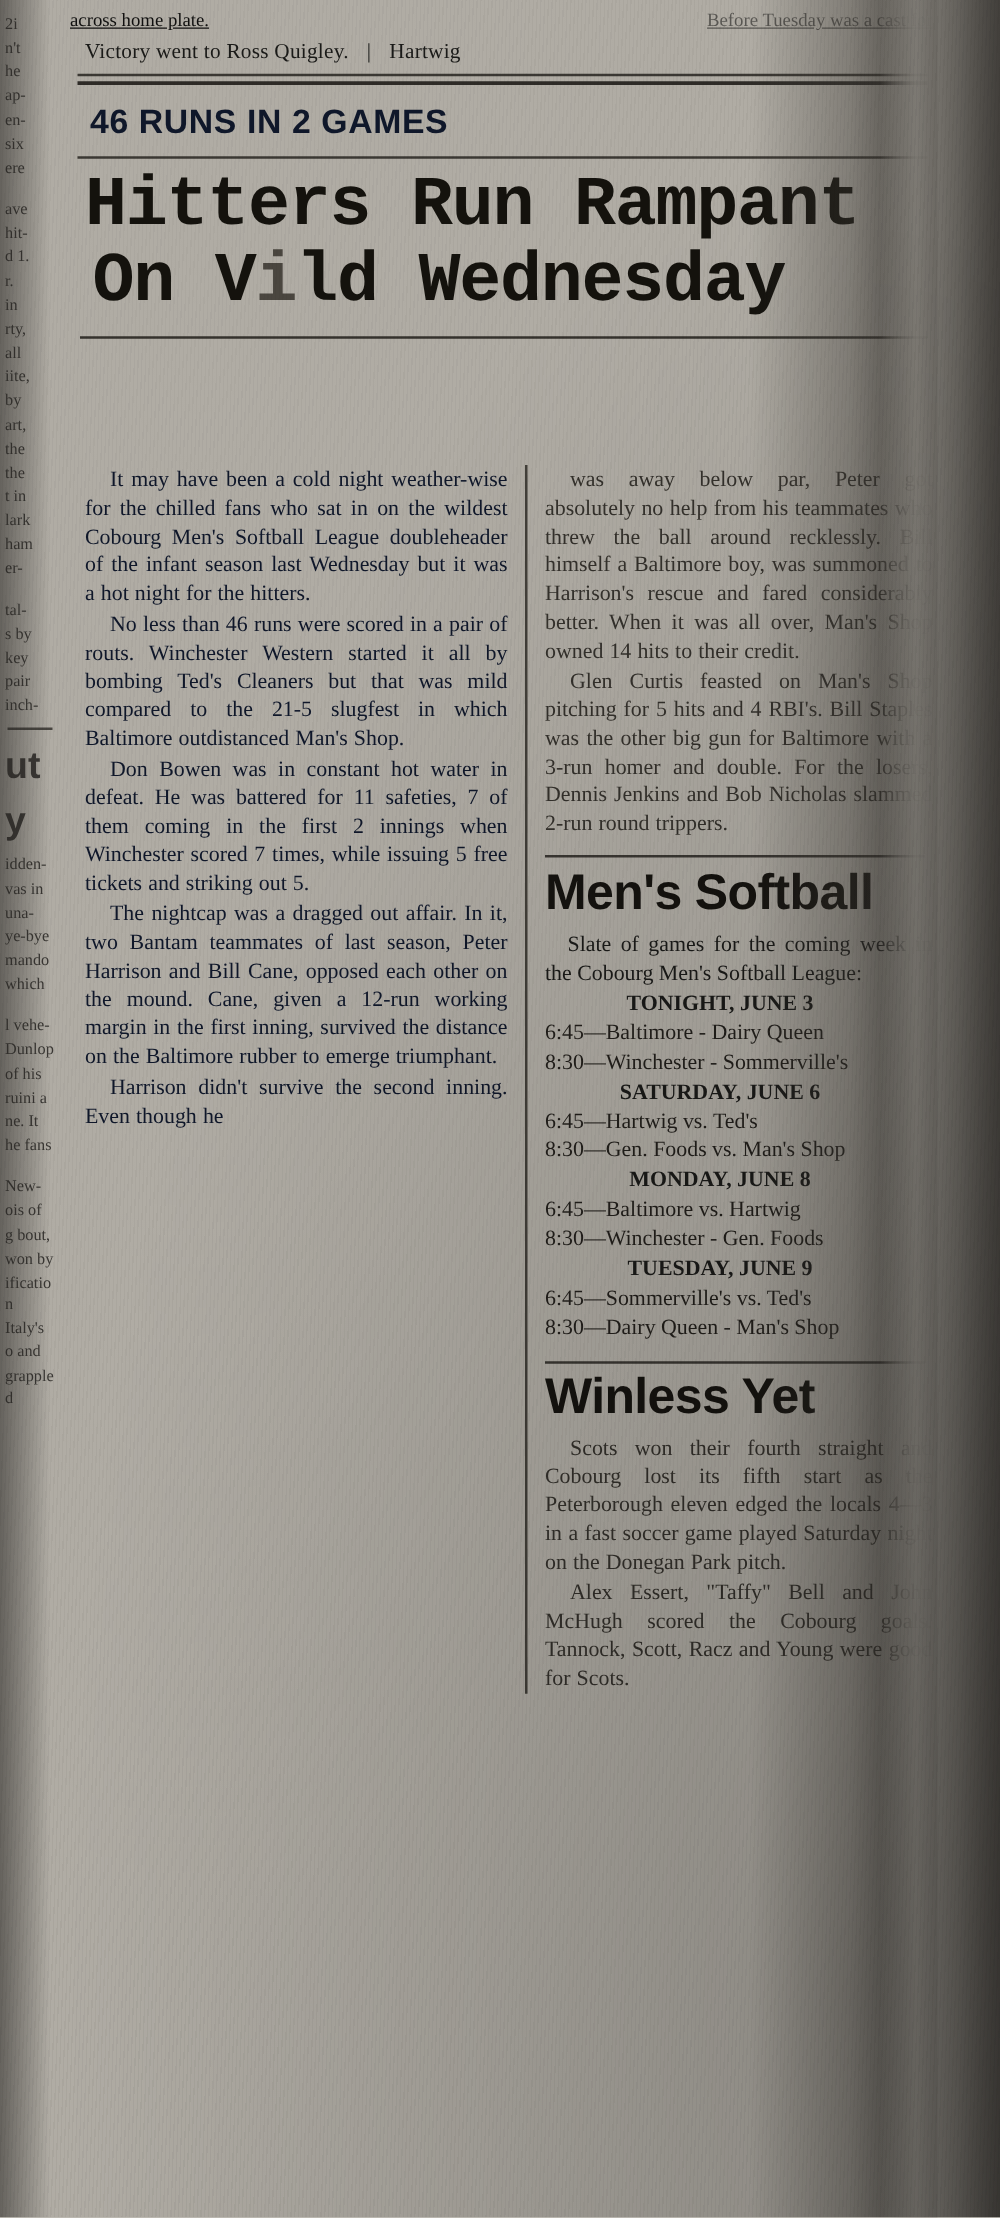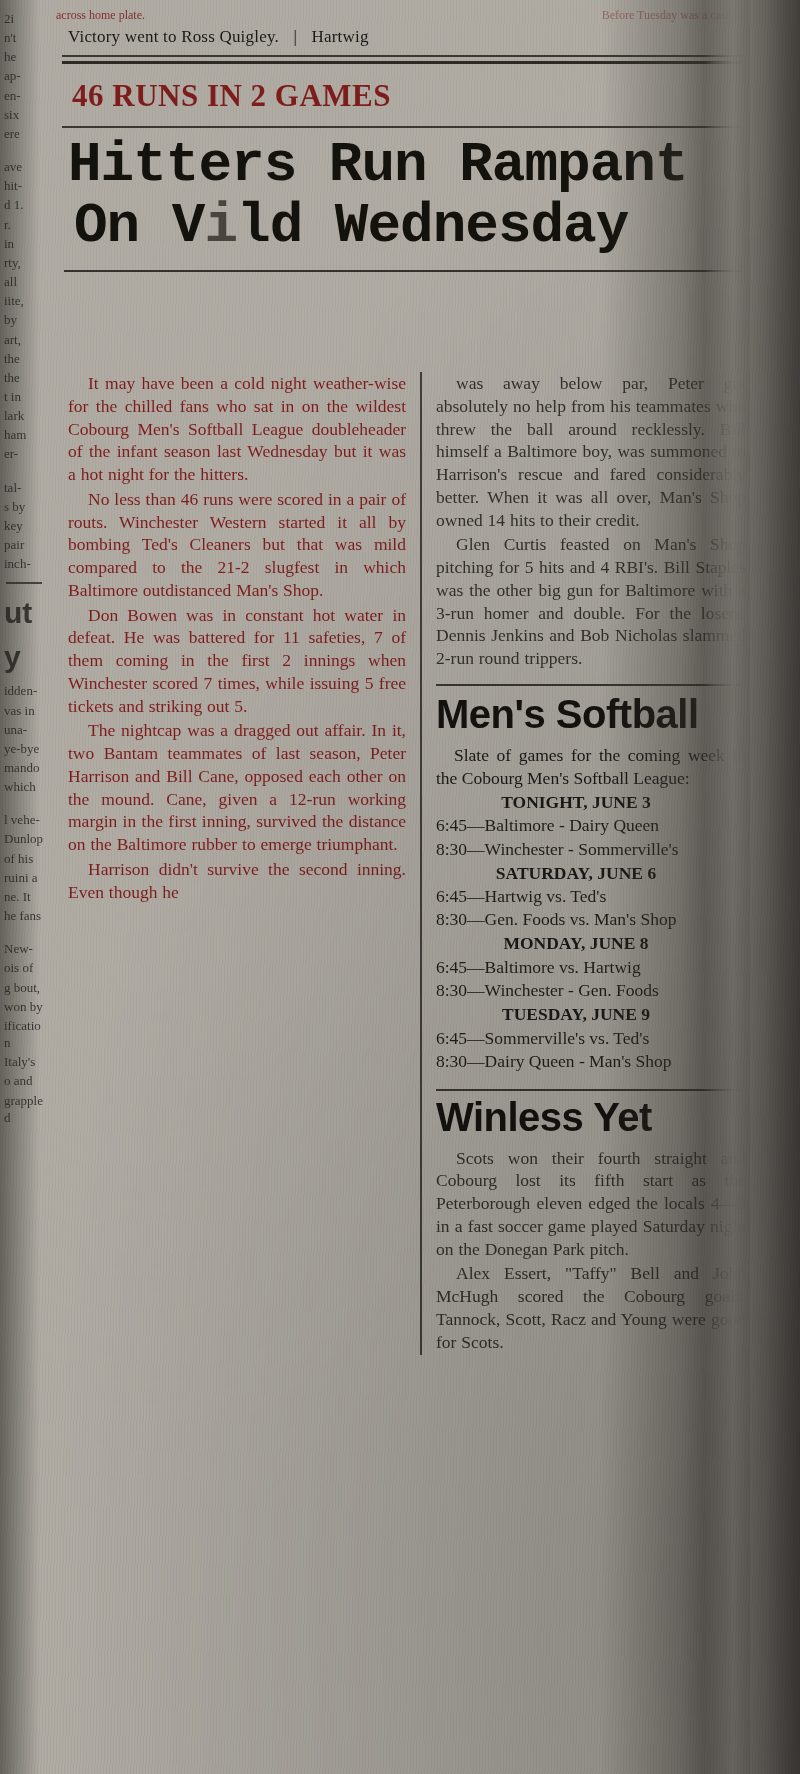--- a/index.html
+++ b/index.html
@@ -78,51 +78,52 @@
   }
 
   
   .main {
     position: absolute;
     left: 50px; top: 0;
     width: 700px;
     height: 1774px;
   }
   .topstrip {
-    font-size: 12px;
+    font-size: 15px;
     line-height: 1.25;
     padding: 8px 4px 0 6px;
-    color: #7f1d1d;
+    color: #000000;
     display: flex;
     justify-content: space-between;
     opacity: .9;
+    text-decoration: underline;
   }
   .topstrip .faint { opacity: .55; }
   .deckline {
     font-size: 17px;
     padding: 4px 6px 2px 18px;
     letter-spacing: .2px;
   }
   .deckline .sep { margin: 0 10px; }
   .hr-thin {
     border-top: 2px solid #3b3833;
     margin: 6px 8px 0 12px;
   }
   .hr-thick {
     border-top: 3px solid #2e2b27;
     margin: 4px 8px 6px 12px;
   }
 
   .kicker {
-    font-family: Liberation Serif, serif;
-    font-weight: bold;
-    font-size: 31px;
+    font-family: Liberation Sans, sans-serif;
+    font-weight: bold;
+    font-size: 27px;
     letter-spacing: .5px;
     padding: 8px 0 6px 22px;
-    color: #7f1d1d;
+    color: #0f172a;
   }
   .headline {
     font-family: Liberation Mono, monospace;
     font-weight: bold;
     font-size: 56px;
     line-height: .98;
     letter-spacing: -1px;
     padding: 10px 0 2px 18px;
     color: #14120d;
     white-space: nowrap;
@@ -153,21 +154,21 @@
     width: 330px;
     padding: 0 4px 0 14px;
     border-left: 2px solid #423f39;
   }
   p.body {
     margin: 0 0 2px 0;
     font-size: 17.5px;
     line-height: 1.30;
     text-align: justify;
     text-indent: 20px;
-    color: #7f1d1d;
+    color: #0f172a;
     word-spacing: .5px;
   }
   .col.right p.body {
     color: #2a2722;
     opacity: .92;
   }
   .fade-r {
     position: absolute;
     right: 0; top: 0; bottom: 0; width: 150px;
     background: linear-gradient(270deg, rgba(60,57,52,0.75), rgba(60,57,52,0));
@@ -303,21 +304,21 @@
         <span>On V</span><span class="faded">i</span><span>ld Wednesday</span>
       </span>
     </div>
 
     <div class="hr-head"></div>
 
     <div class="cols">
 
       <div class="col left">
         <p class="body">It may have been a cold night weather-wise for the chilled fans who sat in on the wildest Cobourg Men's Softball League doubleheader of the infant season last Wednesday but it was a hot night for the hitters.</p>
-        <p class="body">No less than 46 runs were scored in a pair of routs. Winchester Western started it all by bombing Ted's Cleaners but that was mild compared to the 21-2 slugfest in which Baltimore outdistanced Man's Shop.</p>
+        <p class="body">No less than 46 runs were scored in a pair of routs. Winchester Western started it all by bombing Ted's Cleaners but that was mild compared to the 21-5 slugfest in which Baltimore outdistanced Man's Shop.</p>
         <p class="body">Don Bowen was in constant hot water in defeat. He was battered for 11 safeties, 7 of them coming in the first 2 innings when Winchester scored 7 times, while issuing 5 free tickets and striking out 5.</p>
         <p class="body">The nightcap was a dragged out affair. In it, two Bantam teammates of last season, Peter Harrison and Bill Cane, opposed each other on the mound. Cane, given a 12-run working margin in the first inning, survived the distance on the Baltimore rubber to emerge triumphant.</p>
         <p class="body">Harrison didn't survive the second inning. Even though he</p>
       </div>
 
       <div class="col right">
         <p class="body">was away below par, Peter got absolutely no help from his teammates who threw the ball around recklessly. Bill himself a Baltimore boy, was summoned to Harrison's rescue and fared considerably better. When it was all over, Man's Shop owned 14 hits to their credit.</p>
         <p class="body">Glen Curtis feasted on Man's Shop pitching for 5 hits and 4 RBI's. Bill Staples was the other big gun for Baltimore with a 3-run homer and double. For the losers, Dennis Jenkins and Bob Nicholas slammed 2-run round trippers.</p>
 
         <div class="sec-rule"></div>

